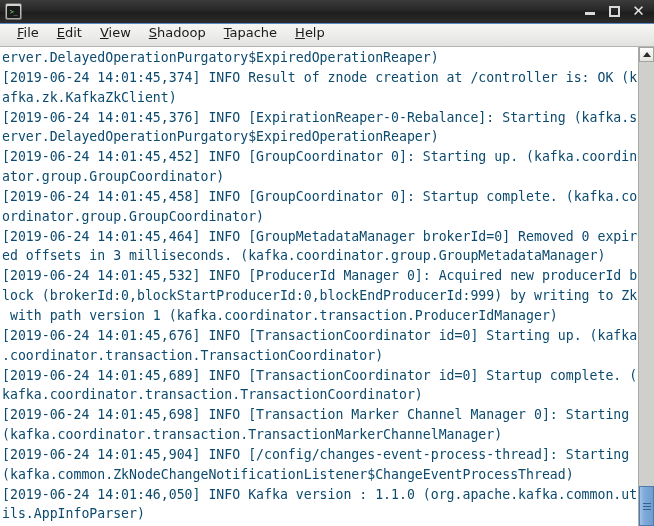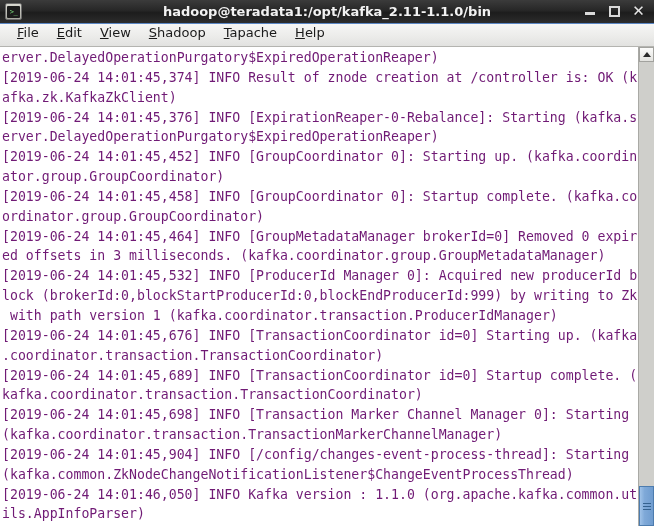--- a/index.html
+++ b/index.html
@@ -138,21 +138,21 @@
   #terminal-wrap {
     flex: 1 1 auto;
     display: flex;
     min-height: 0;
     background: #ffffff;
     position: relative;
   }
   #terminal {
     flex: 1 1 auto;
     background: #ffffff;
-    color: #701a75;
+    color: #0c4a6e;
     font-family: "DejaVu Sans Mono", monospace;
     font-size: 13.2px;
     line-height: 19.85px;
     padding: 1px 0 0 2px;
     overflow: hidden;
     white-space: pre;
     box-sizing: border-box;
     position: relative;
     letter-spacing: 0px;
   }
@@ -236,21 +236,20 @@
 </style>
 </head>
 <body>
 
 <div id="window">
 
   <div id="titlebar">
     <div id="app-icon">
       <span class="glyph">&gt;_</span>
     </div>
-    <div id="title-text">hadoop@teradata1:/opt/kafka_2.11-1.1.0/bin</div>
     <div id="win-buttons">
       <div class="win-btn min"></div>
       <div class="win-btn max"></div>
       <div class="win-btn close">✕</div>
     </div>
   </div>
 
   <div id="menubar">
     <div class="menu-item"><span class="mn">F</span><span>ile</span></div>
     <div class="menu-item"><span class="mn">E</span><span>dit</span></div>

